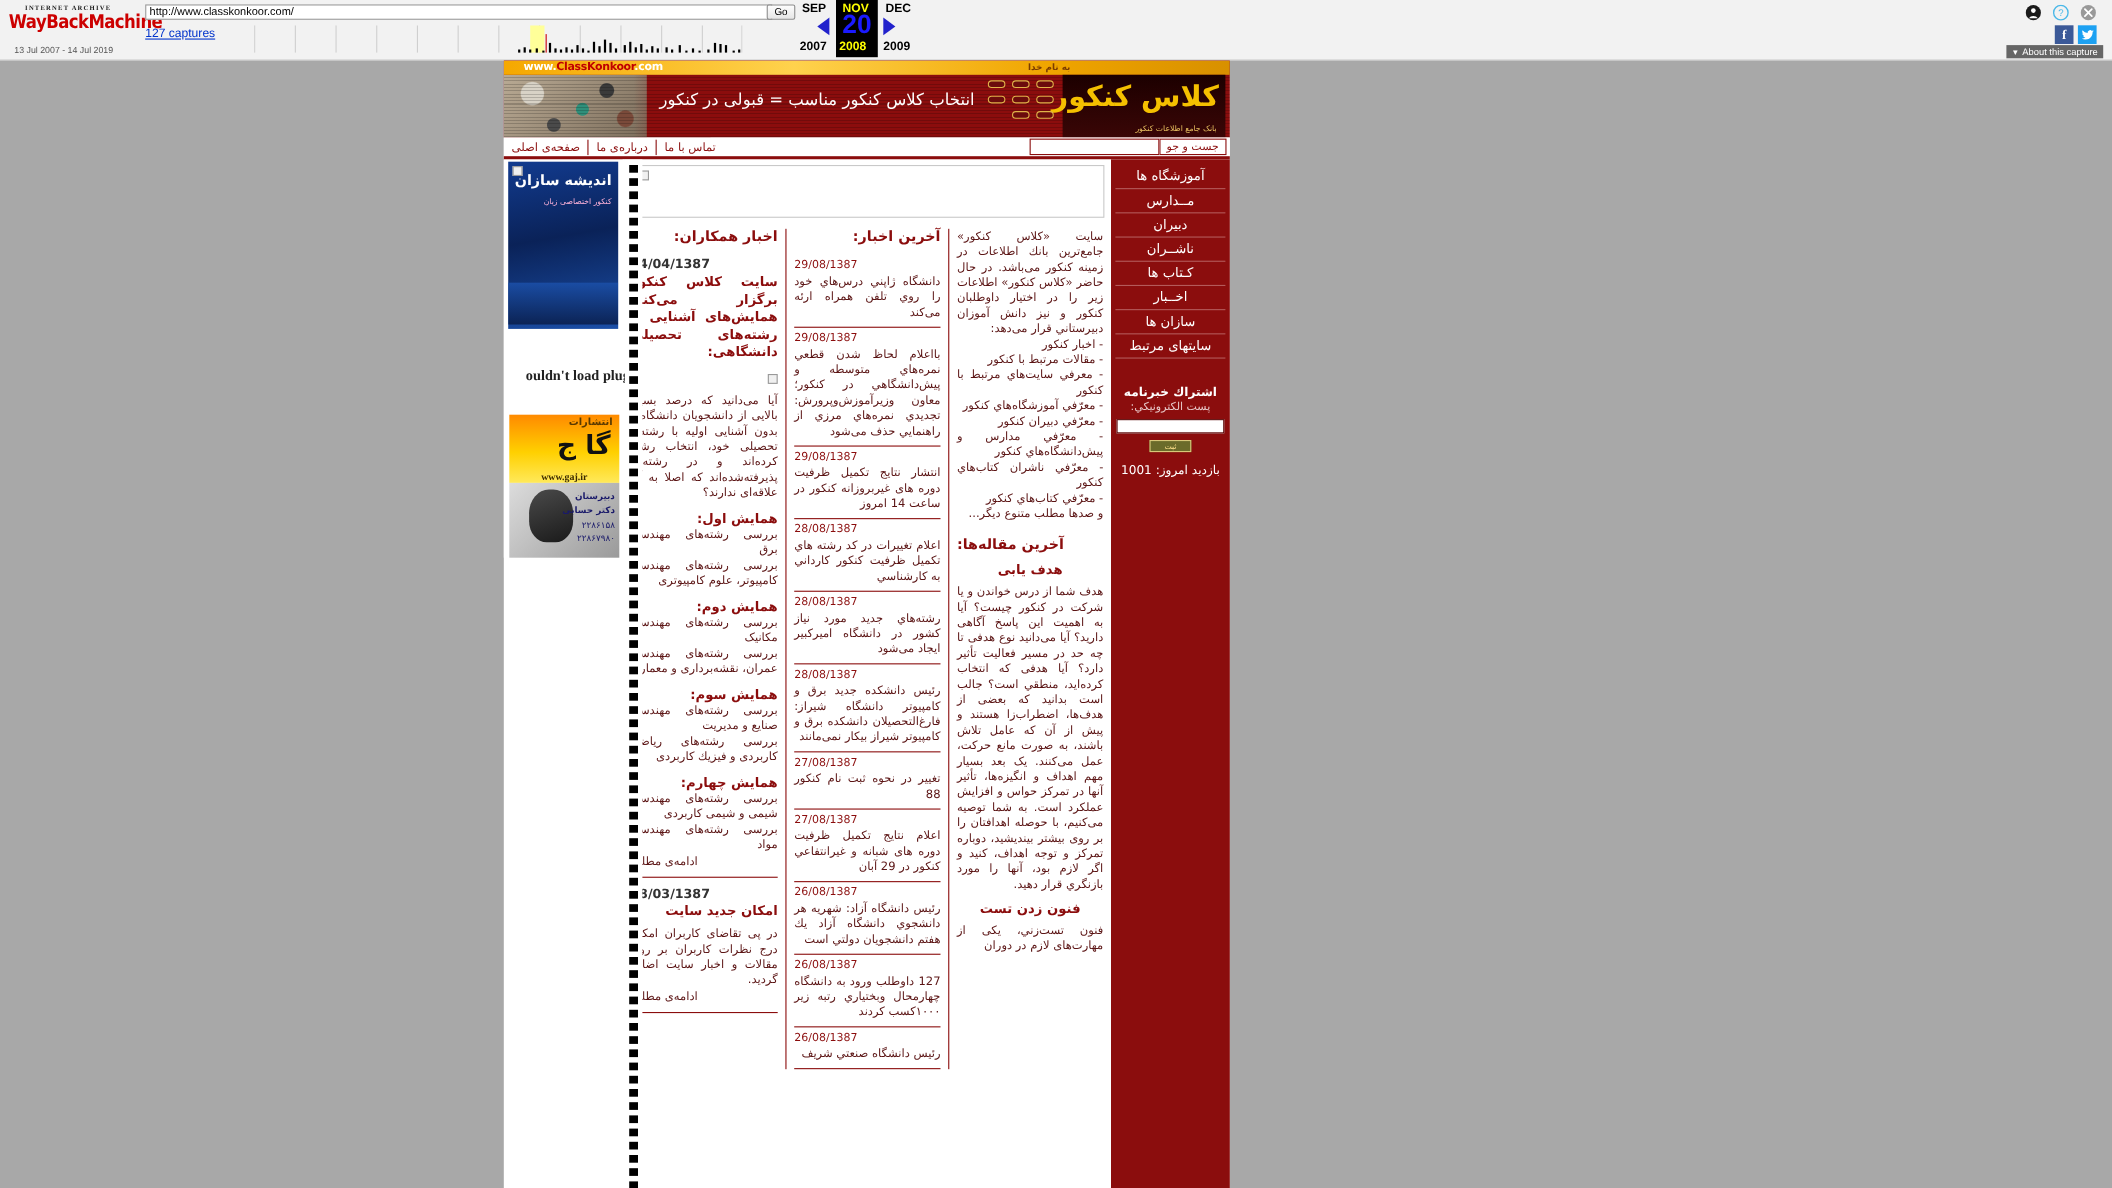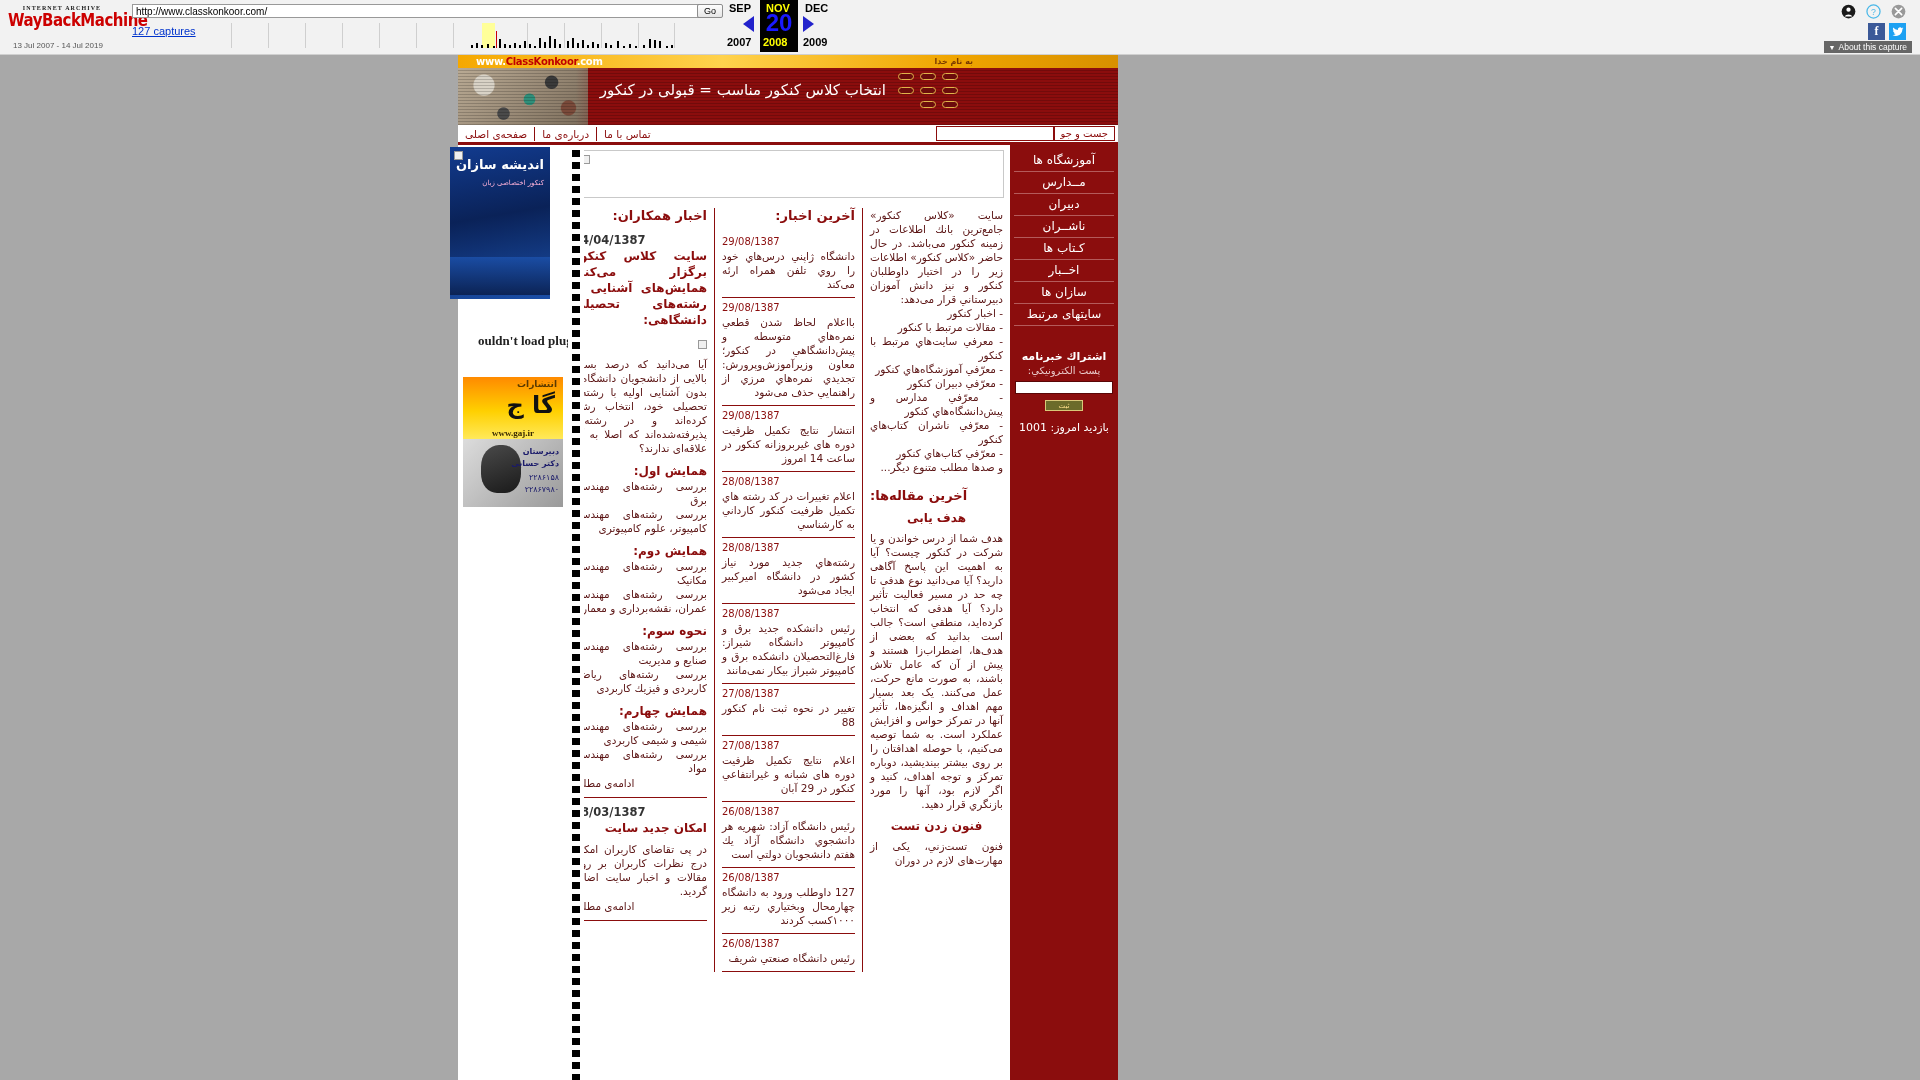--- a/index.html
+++ b/index.html
@@ -293,21 +293,21 @@
   .art-head { font-size: 13px; font-weight: bold; color: #8b0d0d; margin: 14px 0 6px 0; text-align: left; }
   .art-sub { font-size: 12px; font-weight: bold; color: #8b0d0d; text-align: center; line-height: 18px; margin: 6px 0 4px 0; }
   .art-body { font-size: 10.5px; color: #5b1414; line-height: 14px; text-align: justify; }
 
   
   #leftbar {
     position: absolute; left: 0px; top: 0px;
     width: 110px; background: #ffffff;
   }
   #ad1 {
-    width: 100px; height: 152px; margin: 2px 18px 0 5px;
+    width: 100px; height: 152px; margin: 2px 6px 0 5px;
     background: linear-gradient(170deg,#123b8f 0%,#0a2258 45%,#1b4fa8 100%);
     position: relative; overflow: hidden;
   }
   #ad1 .a1-title {
     position: absolute; top: 10px; right: 6px;
     color: #ffffff; font-size: 13px; font-weight: bold; white-space: nowrap;
   }
   #ad1 .a1-sub {
     position: absolute; top: 32px; right: 6px;
     color: #ffb3d9; font-size: 7px; white-space: nowrap;
@@ -477,20 +477,24 @@
     <div id="banner">
       <div id="banner-photo"></div>
       <div id="banner-fade"></div>
       <div id="banner-stripes"></div>
       <div id="banner-top"></div>
       <div id="banner-url">
         <span class="w">www.</span><span class="ck">ClassKonkoor</span><span class="w">.com</span>
       </div>
       <div id="banner-bism">به نام خدا</div>
       <div id="banner-slogan">انتخاب کلاس کنکور مناسب = قبولی در کنکور</div>
+      <div id="banner-logo">
+        <div class="lg-text">کلاس کنکور</div>
+        <div class="lg-sub">بانک جامع اطلاعات کنکور</div>
+      </div>
       <div class="logo-pill" style="right:160px;top:18px"></div>
       <div class="logo-pill" style="right:182px;top:18px"></div>
       <div class="logo-pill" style="right:204px;top:18px"></div>
       <div class="logo-pill" style="right:160px;top:32px"></div>
       <div class="logo-pill" style="right:182px;top:32px"></div>
       <div class="logo-pill" style="right:204px;top:32px"></div>
       <div class="logo-pill" style="right:160px;top:46px"></div>
       <div class="logo-pill" style="right:182px;top:46px"></div>
     </div>
 
@@ -615,21 +619,21 @@
               <div class="coll-line">آیا می‌دانید که درصد بسیار بالایی از دانشجویان دانشگاه‌ها بدون آشنایی اولیه با رشته‌ی تحصیلی خود، انتخاب رشته کرده‌اند و در رشته‌ای پذیرفته‌شده‌اند که اصلا به آن علاقه‌ای ندارند؟</div>
 
               <div class="coll-sub">همایش اول:</div>
               <div class="coll-line">بررسی رشته‌های مهندسی برق</div>
               <div class="coll-line">بررسی رشته‌های مهندسی کامپیوتر، علوم کامپیوتری</div>
 
               <div class="coll-sub">همایش دوم:</div>
               <div class="coll-line">بررسی رشته‌های مهندسی مکانیک</div>
               <div class="coll-line">بررسی رشته‌های مهندسی عمران، نقشه‌برداری و معماری</div>
 
-              <div class="coll-sub">نحوه سوم:</div>
+              <div class="coll-sub">همایش سوم:</div>
               <div class="coll-line">بررسی رشته‌های مهندسی صنایع و مدیریت</div>
               <div class="coll-line">بررسی رشته‌های ریاضی کاربردی و فیزیك کاربردی</div>
 
               <div class="coll-sub">همایش چهارم:</div>
               <div class="coll-line">بررسی رشته‌های مهندسی شیمی و شیمی کاربردی</div>
               <div class="coll-line">بررسی رشته‌های مهندسی مواد</div>
 
               <div class="coll-more">ادامه‌ی مطلب</div>
               <div class="coll-rule"></div>
             </div>

